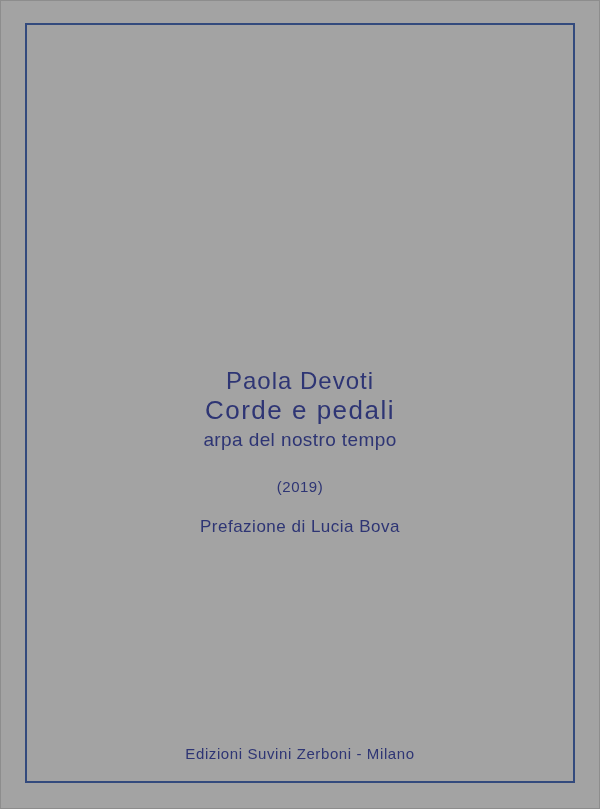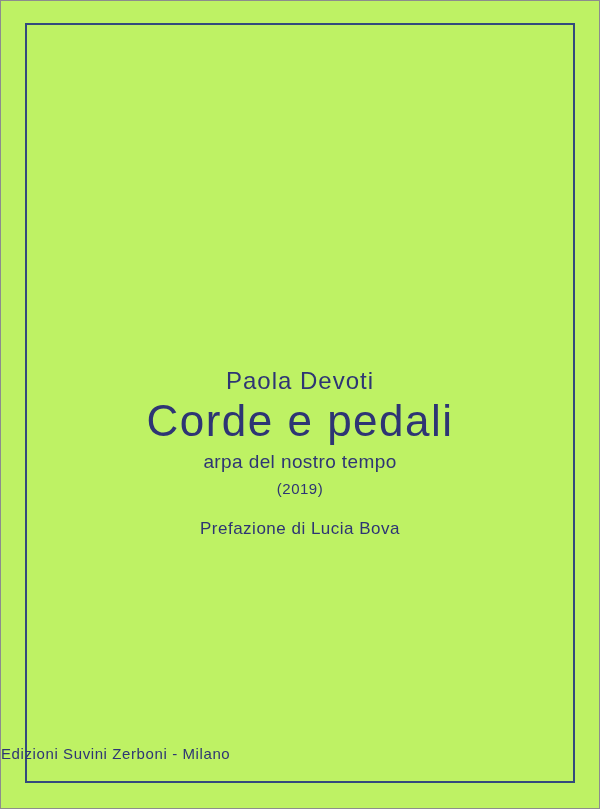--- a/index.html
+++ b/index.html
@@ -11,64 +11,65 @@
   body{
     width:600px;height:809px;
     background:#ffffff;
     font-family:"Liberation Sans", sans-serif;
     overflow:hidden;
   }
   .page{
     position:relative;
     width:598px;height:807px;
     border:1px solid var(--edge-color);
-    background:#bef264;
+    background:#a3a3a3;
     box-sizing:content-box;
     text-decoration:underline;
   }
   .frame{
     position:absolute;
     top:22px;left:24px;right:24px;bottom:25px;
     border:2px solid var(--frame-color);
   }
   .content{
     position:absolute;
     top:366px;left:0;right:0;
     text-align:center;
     color:var(--text-color);
   }
   .author{
     font-size:24px;
     line-height:1.15;
     letter-spacing:1px;
   }
   .title{
-    font-size:44px;
+    font-size:26px;
     line-height:1.18;
     letter-spacing:1.5px;
   }
   .subtitle{
     font-size:19px;
     line-height:1.25;
     letter-spacing:0.4px;
     margin-top:3px;
   }
   .year{
     font-size:15px;
     letter-spacing:0.5px;
-    margin-top:7px;
+    margin-top:26px;
   }
   .preface{
     font-size:17px;
     letter-spacing:0.5px;
     margin-top:22px;
   }
   .publisher{
     position:absolute;
     bottom:46px;left:0;right:0;
+    text-align:center;
     color:var(--text-color);
     font-size:15px;
     letter-spacing:0.6px;
   }
 </style>
 </head>
 <body>
 
 <div class="page">
   <div class="frame"></div>

